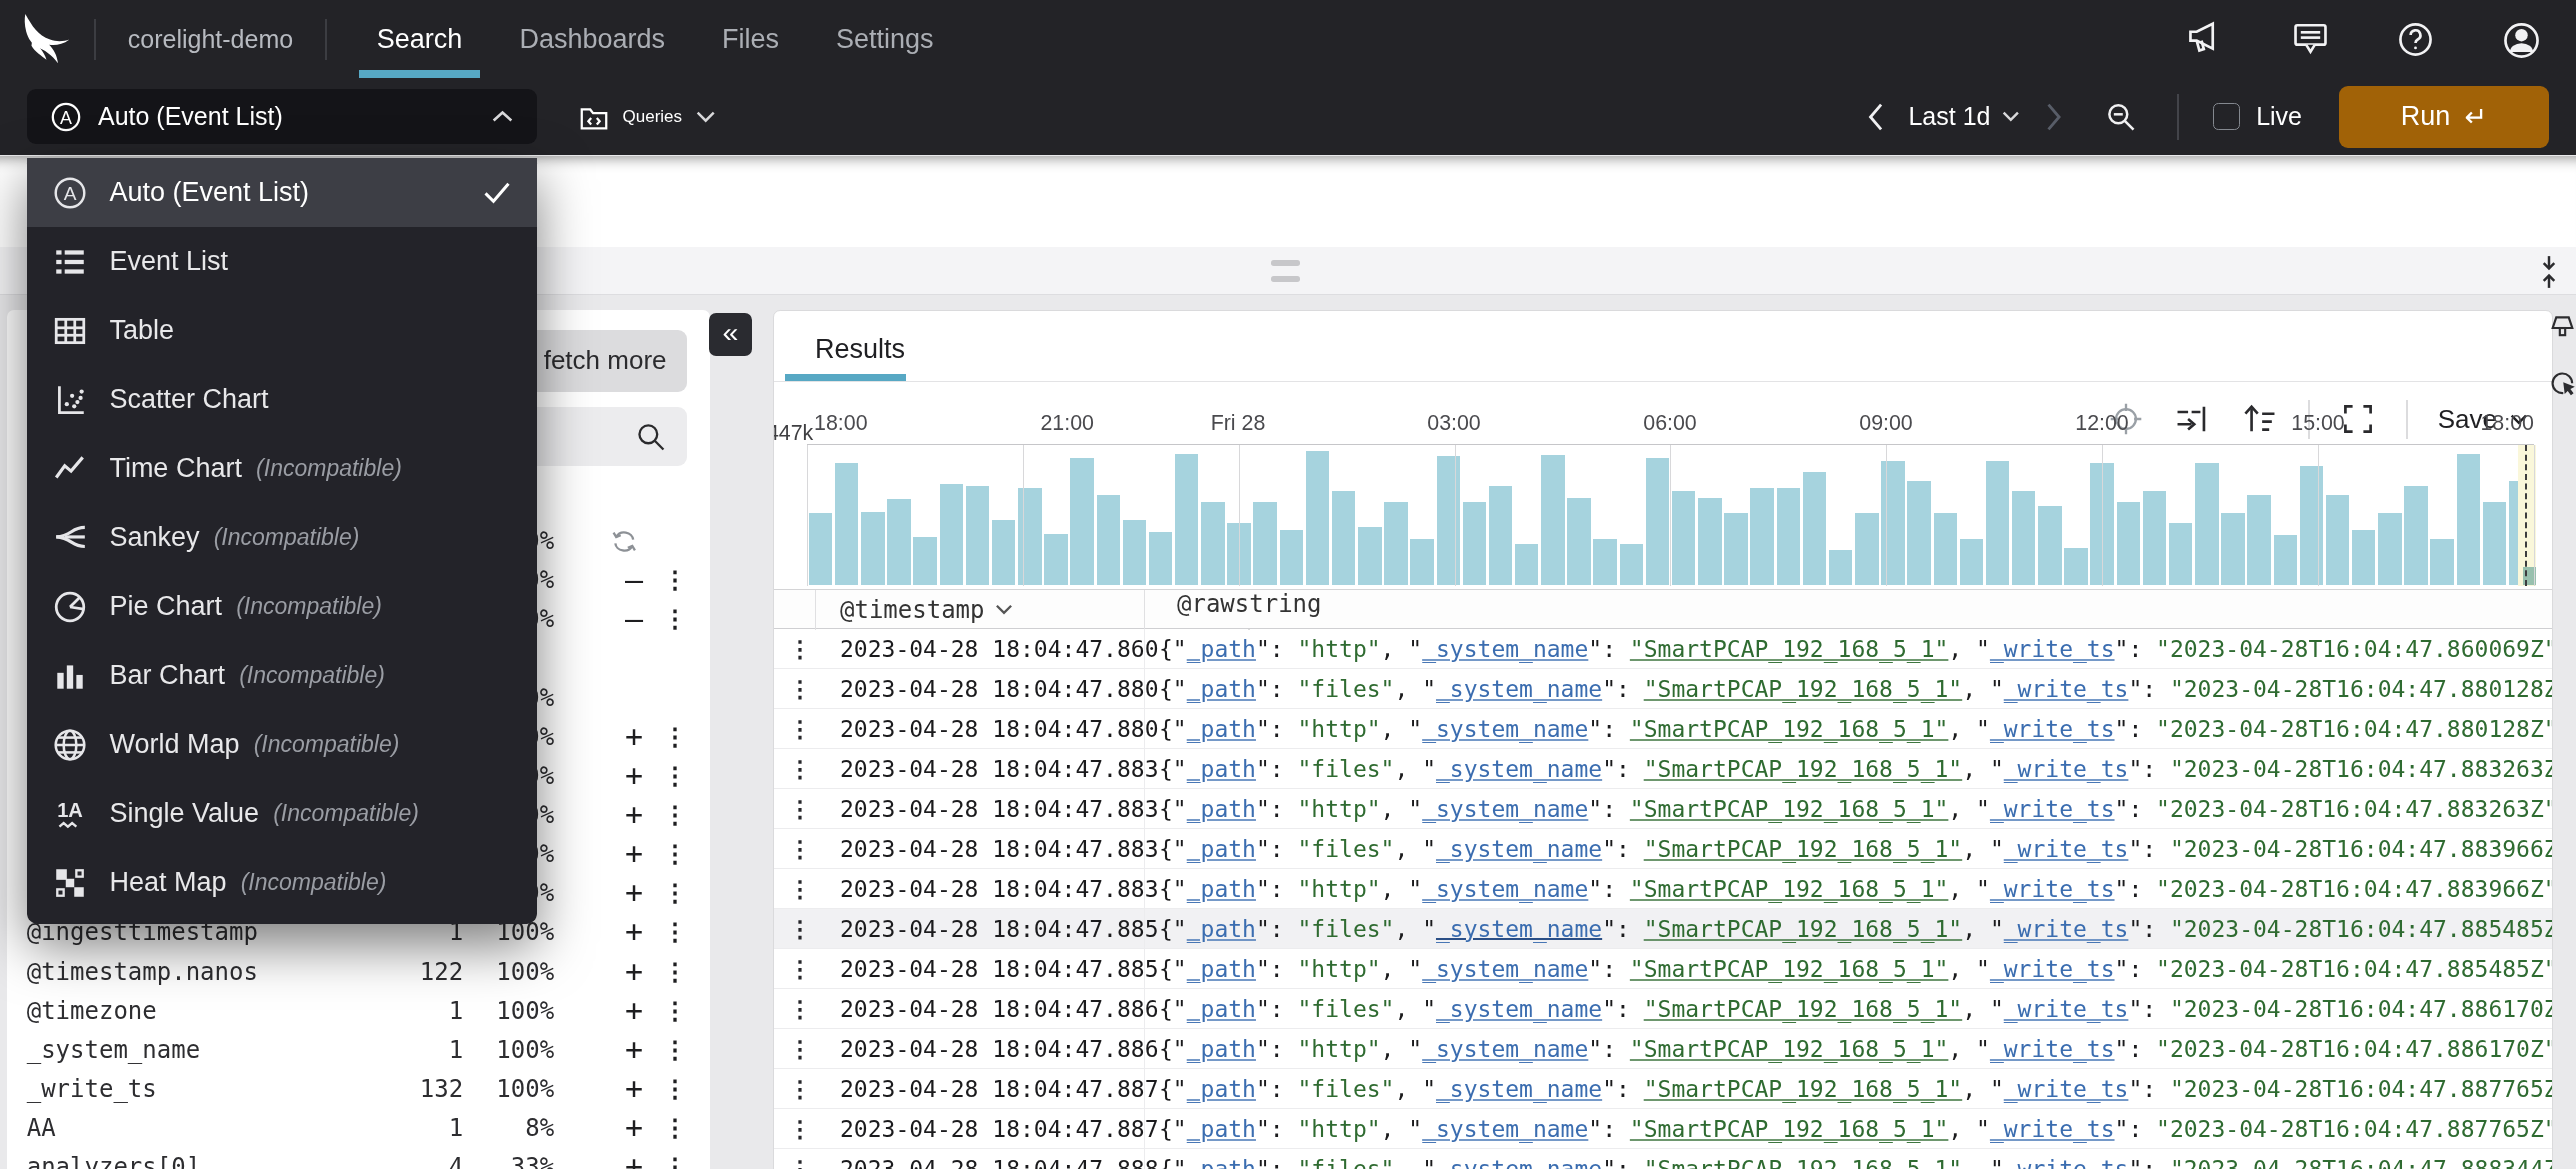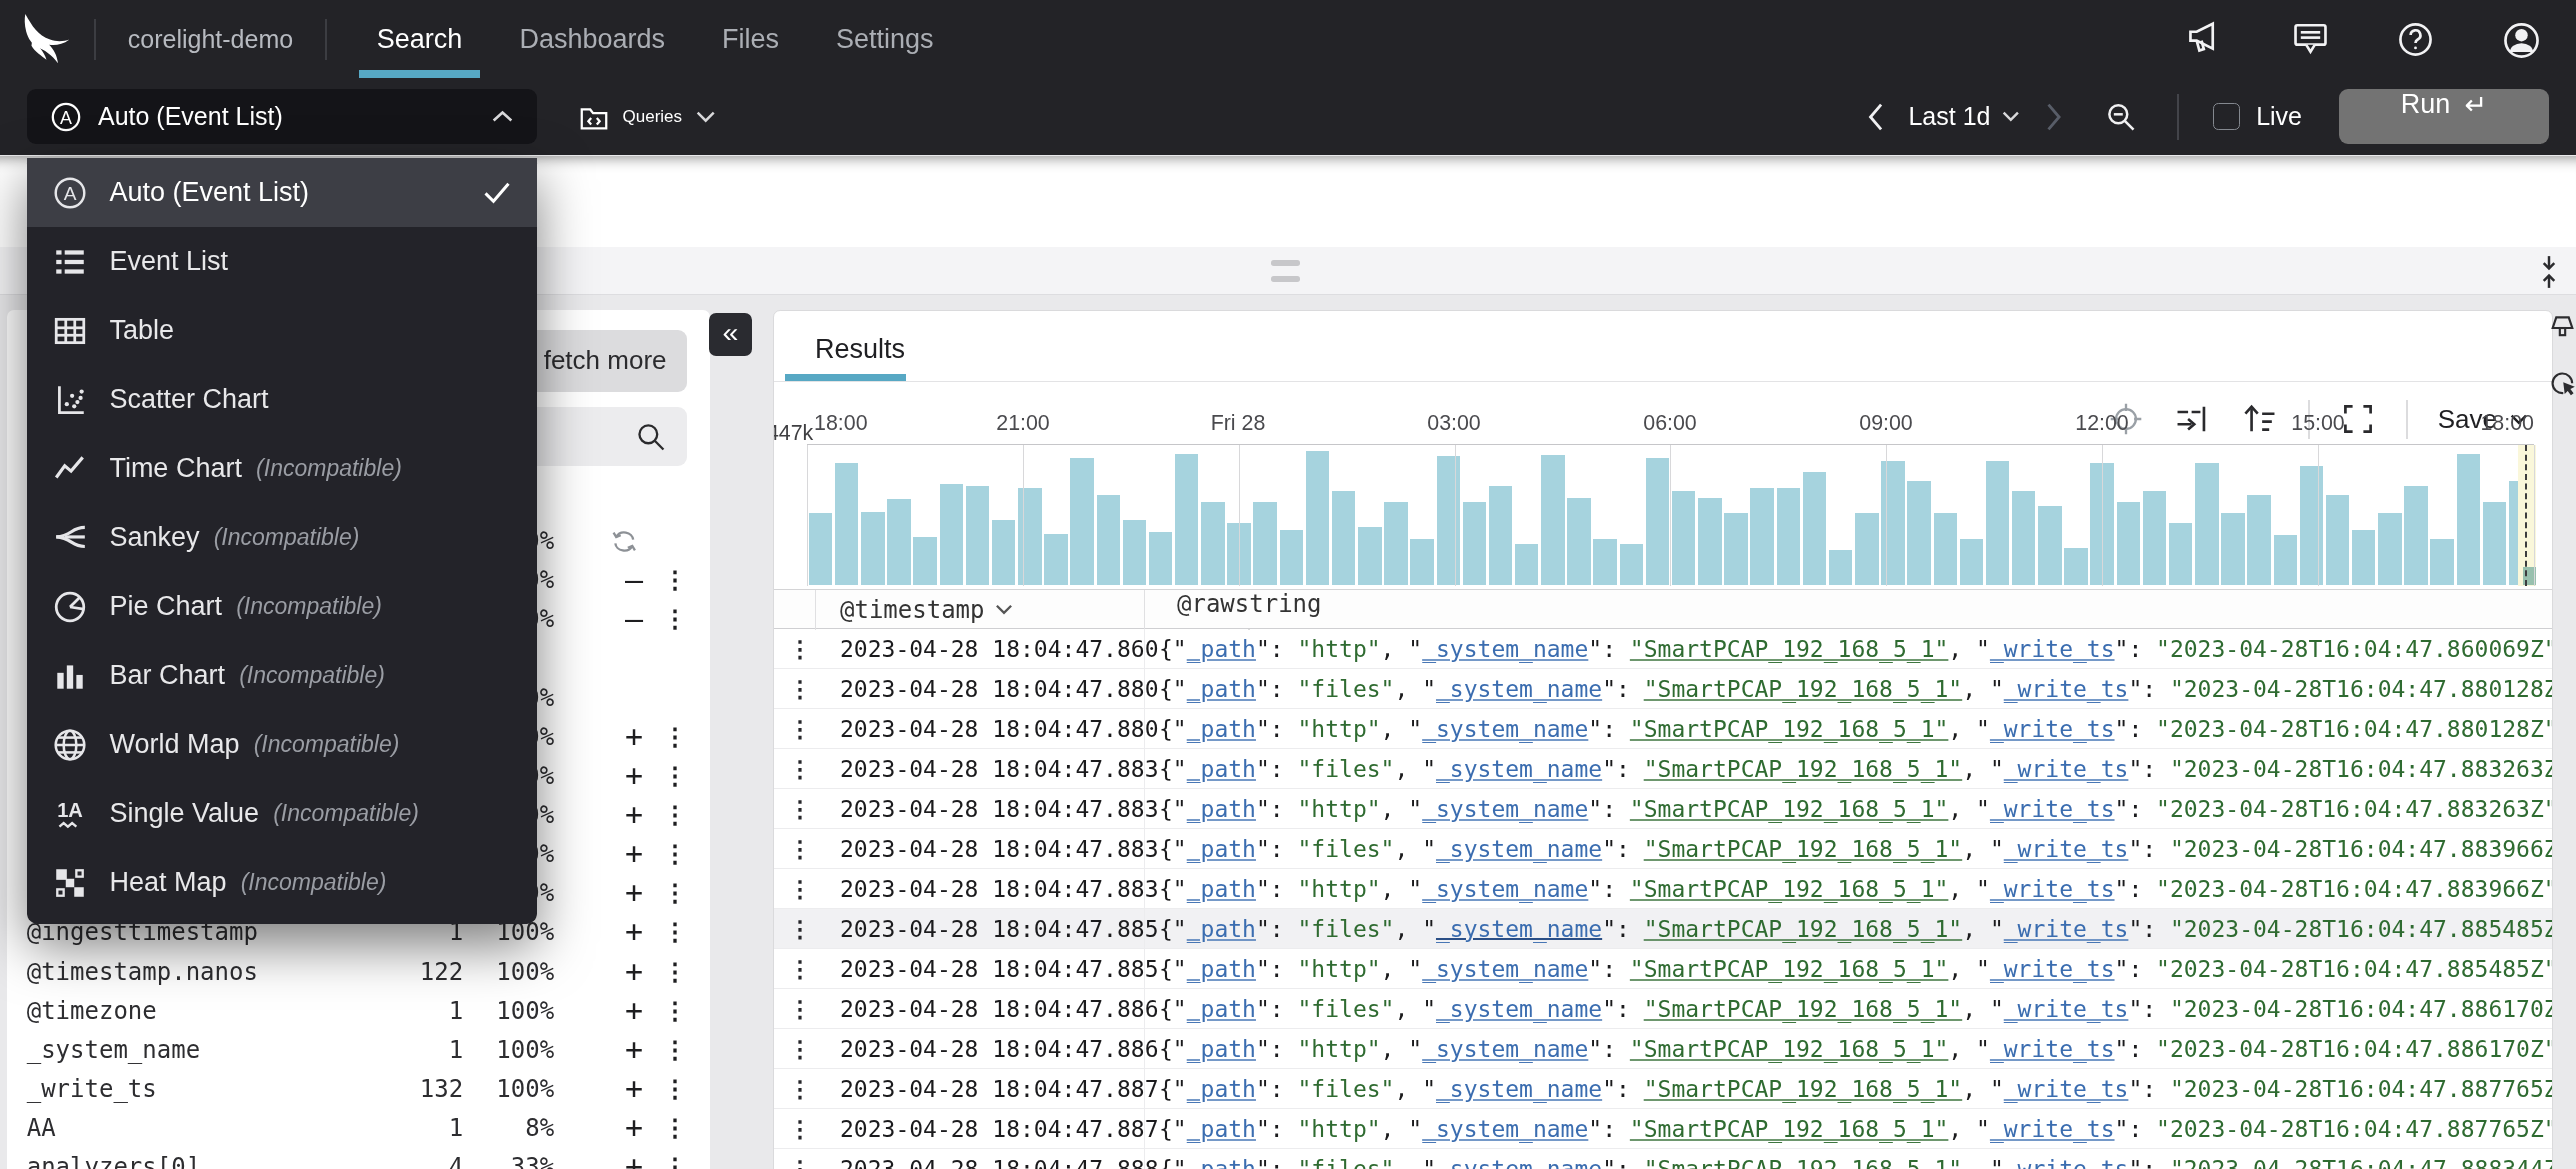--- a/index.html
+++ b/index.html
@@ -36,22 +36,22 @@
   #timezone-btn { width:314px; padding:0 21.4px; }
   #timezone-btn .chev { margin-left:auto; }
   .chev { color:#d8d8da; }
   #time-prev { margin-left:36px; color:#f0f0f2; }
   #time-range { display:flex; align-items:center; gap:10.7px; color:#fff; font-size:25px; margin:0 23px; }
   #time-next { color:#585d68; }
   #zoom-out { margin-left:41px; color:#f0f0f2; }
   .tb-sep { width:1.8px; height:46px; background:#43444a; margin:0 34px 0 39px; }
   #live-toggle { display:flex; align-items:center; gap:16px; color:#fff; font-size:25px; }
   #live-checkbox { width:27px; height:27px; border:1.8px solid #84888f; border-radius:5.3px; background:transparent; }
-  #run-btn { margin-left:37px; width:210px; height:55px; border-radius:9px; background:#737373;
-    color:#fff; font-size:27px; display:flex; justify-content:center; gap:14.2px; }
+  #run-btn { margin-left:37px; width:210px; height:62px; border-radius:9px; background:#a16207;
+    color:#fff; font-size:27px; display:flex; align-items:center; justify-content:center; gap:14.2px; }
 
   
   #view-menu { position:absolute; left:27px; top:158px; width:510px; z-index:60;
     background:#232329; border-radius:5.3px 5.3px 10.7px 10.7px; padding-bottom:7.1px;
     box-shadow:0 21.4px 53px rgba(0,0,0,.5); }
   .menu-item { height:69px; display:flex; align-items:center; padding:0 25px; cursor:pointer; }
   .menu-item.selected { background:#3d3e45; }
   .mi-icon { width:36px; height:36px; color:#e6e6e9; flex:0 0 36px; }
   .mi-label { color:#e8e8ea; font-size:27px; margin-left:21.4px; white-space:nowrap; }
   .menu-item.selected .mi-label { color:#fff; }
@@ -649,21 +649,21 @@
         <span class="ev-raw"><span class="p">{"</span><span class="k">_path</span><span class="p">": </span><span class="v">"http"</span><span class="p">, "</span><span class="k">_system_name</span><span class="p">": </span><span class="v u">"SmartPCAP_192_168_5_1"</span><span class="p">, "</span><span class="k">_write_ts</span><span class="p">": </span><span class="v">"2023-04-28T16:04:47.887765Z"</span></span>
       </div>
       <div class="ev-row">
         <span class="ev-menu">⋮</span>
         <span class="ev-ts">2023-04-28 18:04:47.888</span>
         <span class="row-sep"></span>
         <span class="ev-raw"><span class="p">{"</span><span class="k">_path</span><span class="p">": </span><span class="v">"files"</span><span class="p">, "</span><span class="k">_system_name</span><span class="p">": </span><span class="v u">"SmartPCAP_192_168_5_1"</span><span class="p">, "</span><span class="k">_write_ts</span><span class="p">": </span><span class="v">"2023-04-28T16:04:47.888344Z"</span></span>
       </div>
     </div>
 <div class="tick-label" style="left: 40px;">18:00</div>
-    <div class="tick-label" style="left: 178px; width: 142px; text-align: center;">21:00</div>
+    <div class="tick-label" style="left: 178px; width: 142px; text-align: right;">21:00</div>
     <div class="tick-label" style="left: 393px; width: 142px; text-align: center;">Fri 28</div>
     <div class="tick-label" style="left: 609px; width: 142px; text-align: center;">03:00</div>
     <div class="tick-label" style="left: 825px; width: 142px; text-align: center;">06:00</div>
     <div class="tick-label" style="left: 1041px; width: 142px; text-align: center;">09:00</div>
     <div class="tick-label" style="left: 1257px; width: 142px; text-align: center;">12:00</div>
     <div class="tick-label" style="left: 1473px; width: 142px; text-align: center;">15:00</div>
     <div class="tick-label" style="left: 1653px; width: 107px; text-align: right;">18:00</div>
   </div>
 
 <div id="right-strip">

